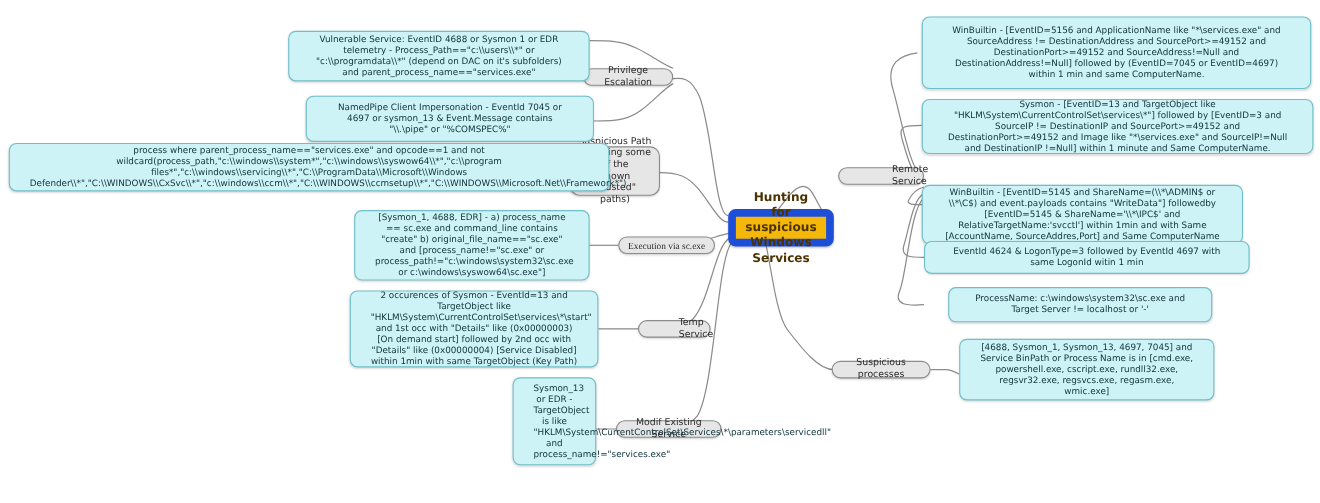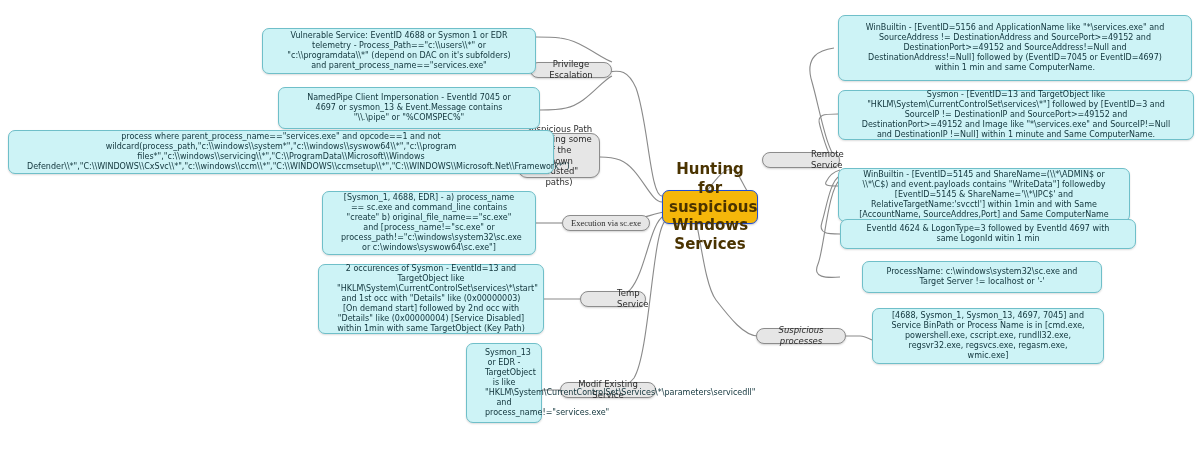--- a/index.html
+++ b/index.html
@@ -28,25 +28,25 @@
     box-sizing: border-box;
     display: flex;
     align-items: center;
     justify-content: center;
     text-align: center;
     line-height: 1.25;
   }
   
   .node.root {
     background: #f5b70a;
-    border: 1px solid #1d4ed8;
+    border: 7px solid #1d4ed8;
     border-radius: 7px;
     color: #4a3300;
     font-weight: bold;
-    font-size: 15px;
+    font-size: 11px;
     padding: 4px 6px;
     box-shadow: 0 1px 2px rgba(0,0,0,0.22);
   }
   
   .node.cat {
     background: #e6e6e6;
     border: 1px solid #8c8c8c;
     border-radius: 9px;
     color: #2b2b2b;
     font-size: 8.5px;
@@ -131,21 +131,21 @@
   </div>
 
   <div class="node cat" style="left:560px; top:382px; width:96px; height:16px;">
     <span class="txt">Modif Existing Service</span>
   </div>
 
   <div class="node cat" style="left:762px; top:152px; width:78px; height:16px;padding-left:48px;">
     <span class="txt">Remote Service</span>
   </div>
 
-  <div class="node cat" style="left:756px; top:328px; width:90px; height:16px;font-style:italic;">
+  <div class="node cat" style="left:756px; top:328px; width:90px; height:16px;">
     <span class="txt">Suspicious processes</span>
   </div>
 
   <div class="node leaf" style="left:262px; top:28px; width:274px; height:46px;">
     <span class="txt">Vulnerable Service: EventID 4688 or Sysmon 1 or EDR telemetry - Process_Path=="c:\\users\\*" or "c:\\programdata\\*" (depend on DAC on it's subfolders) and parent_process_name=="services.exe"</span>
   </div>
 
   <div class="node leaf" style="left:278px; top:87px; width:262px; height:42px;">
     <span class="txt">NamedPipe Client Impersonation - EventId 7045 or 4697 or sysmon_13 &amp; Event.Message contains "\\.\pipe" or "%COMSPEC%"</span>
   </div>

